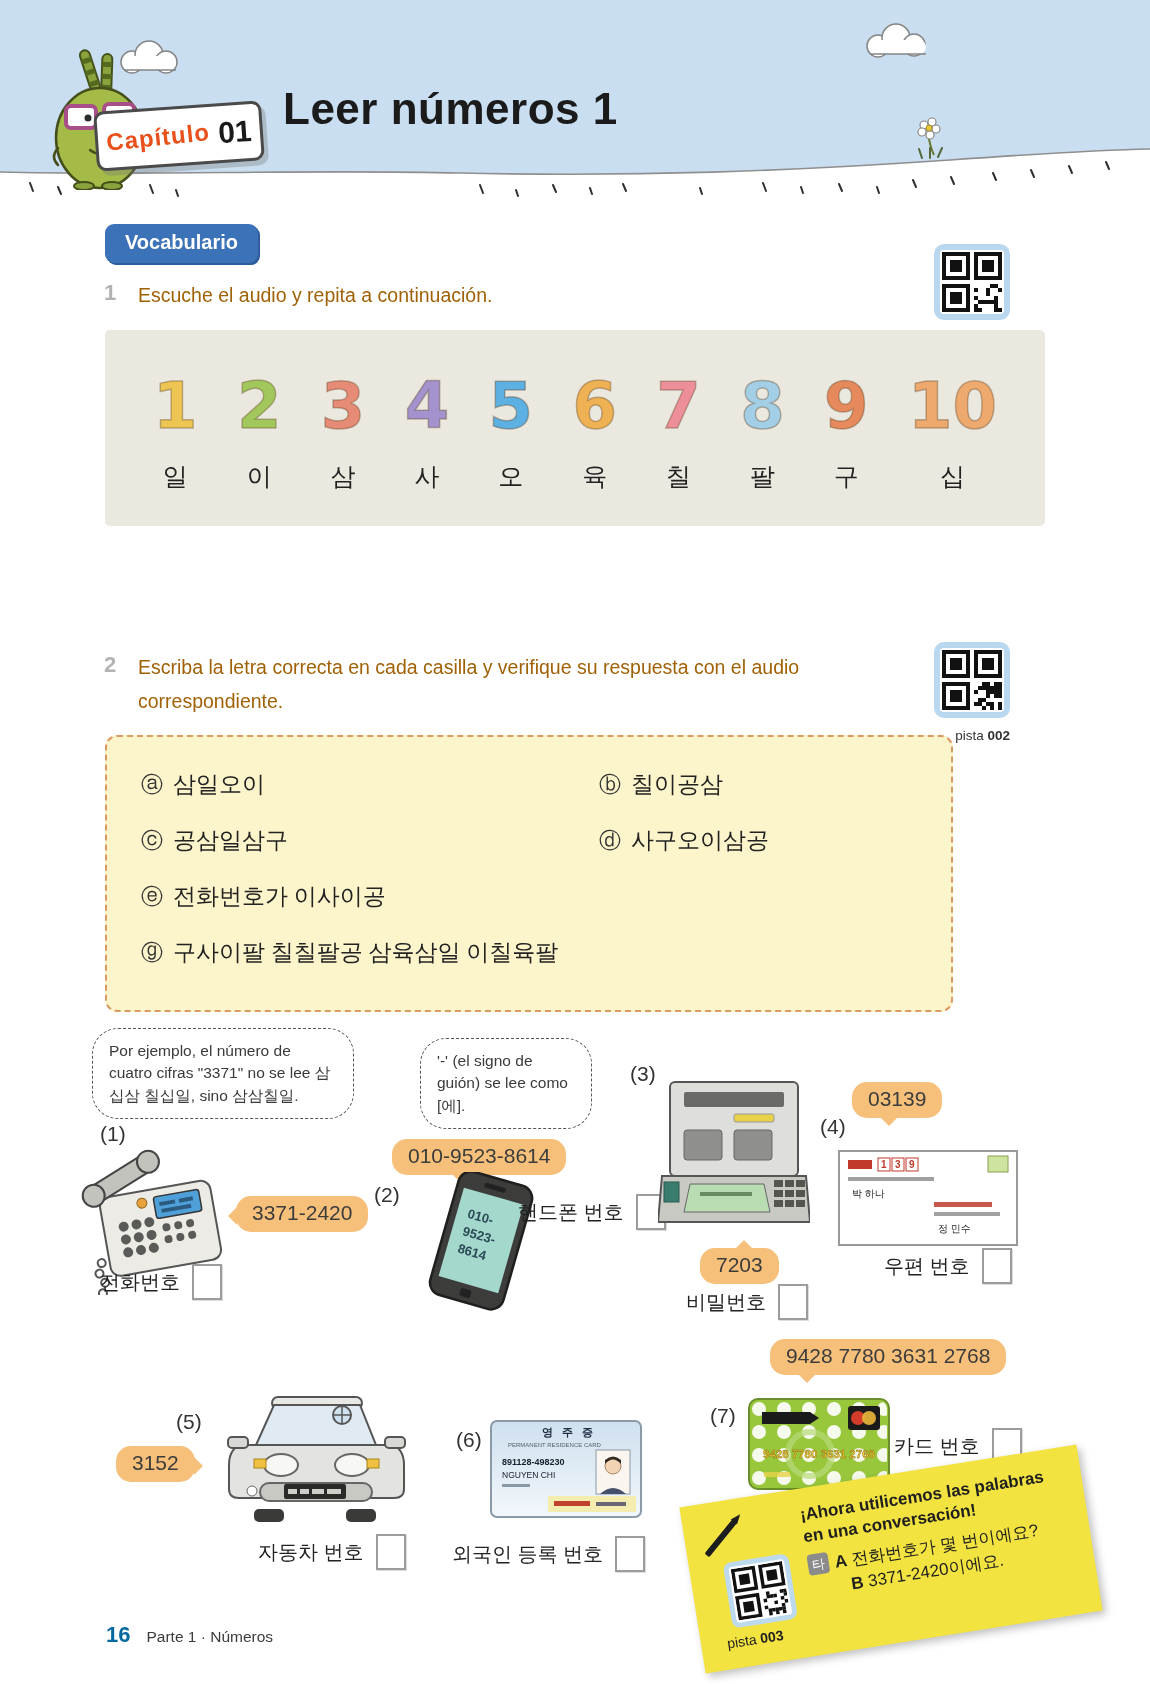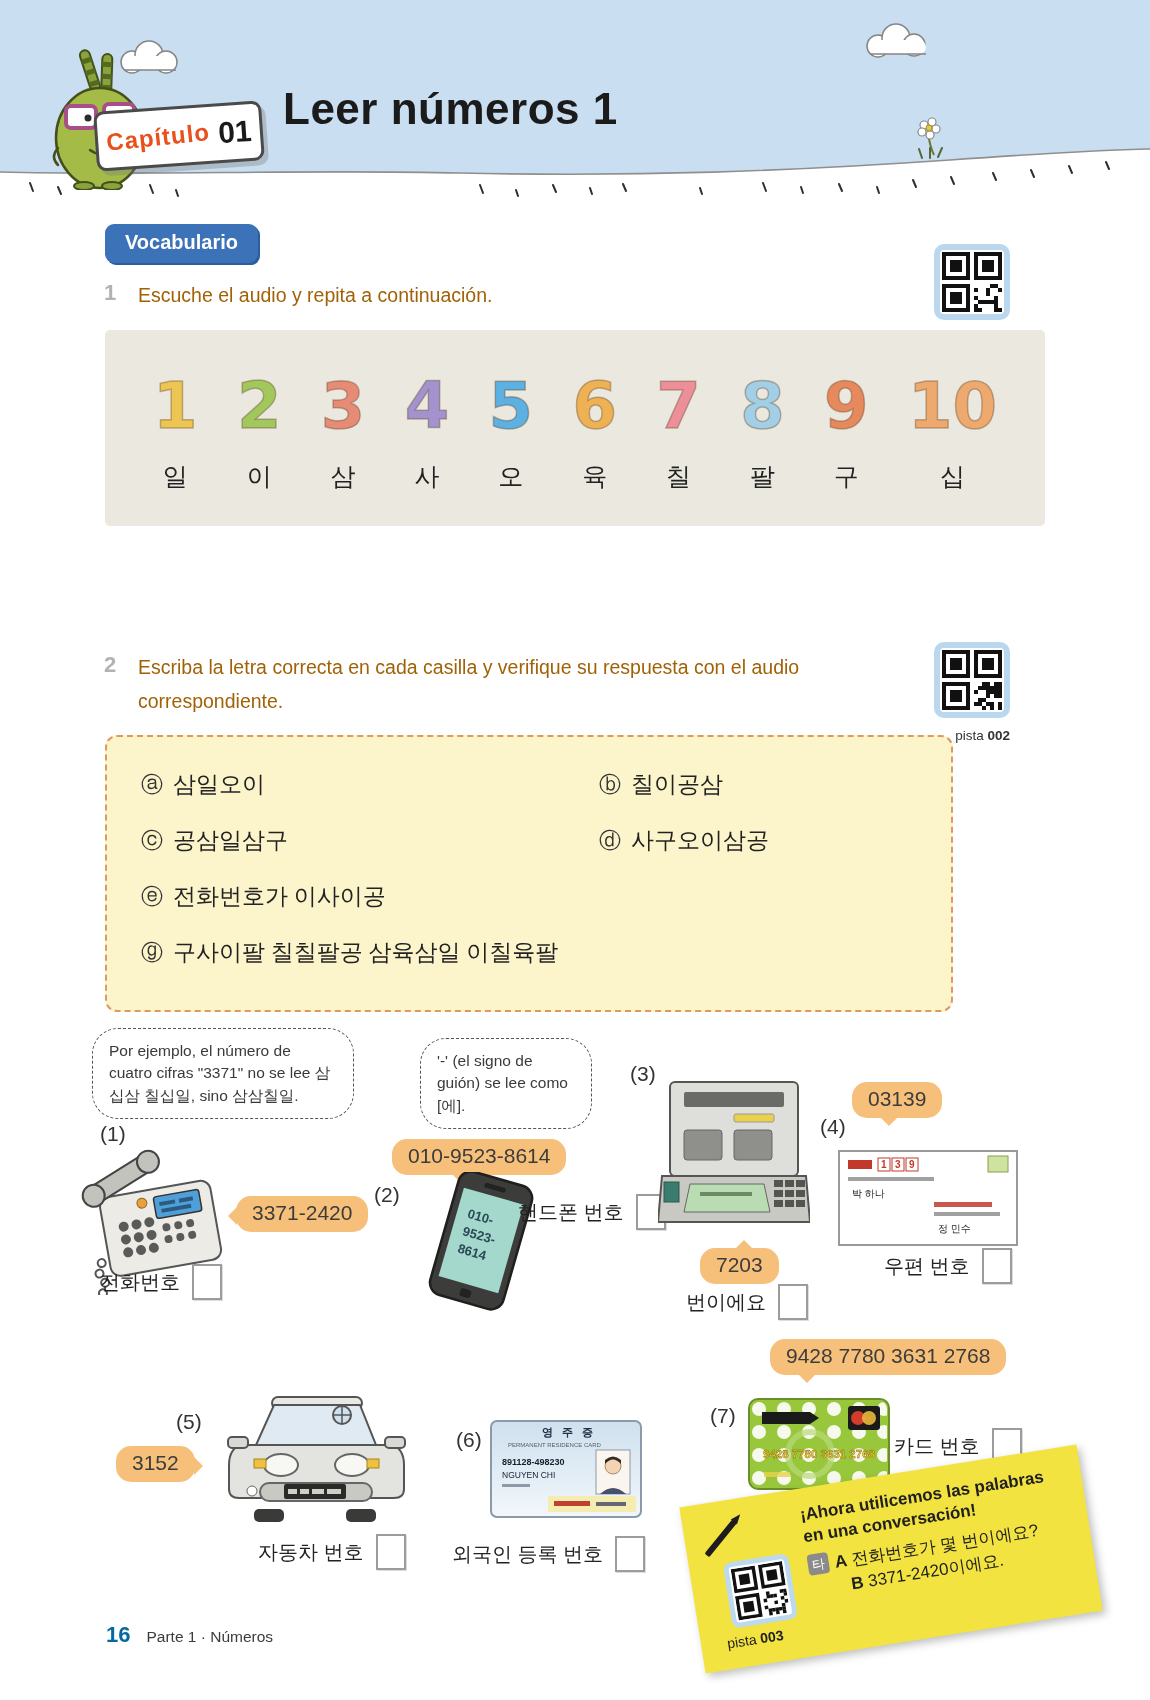--- a/index.html
+++ b/index.html
@@ -402,21 +402,21 @@
         <rect x="127" y="110" width="9" height="7"></rect>
         <rect x="138" y="110" width="9" height="7"></rect>
       <rect x="116" y="120" width="9" height="7"></rect>
         <rect x="127" y="120" width="9" height="7"></rect>
         <rect x="138" y="120" width="9" height="7"></rect>
     </g>
     <rect x="6" y="102" width="15" height="20" fill="#3a7d6e" stroke="#2a5a4e"></rect>
   </svg>
   <div class="ans t-up" style="left:700px;top:1248px">7203</div>
   <div class="lab" style="left:686px;top:1284px">
-    <span>번이에요</span>
+    <span>비밀번호</span>
     <span class="chk"></span>
   </div>
 
   <div class="marker" style="left:820px;top:1115px">(4)</div>
   <div class="ans t-down" style="left:852px;top:1082px">03139</div>
   <svg class="abs" style="left:838px;top:1150px" width="180" height="98" viewBox="0 0 180 98">
     <rect x="1" y="1" width="178" height="94" fill="#fff" stroke="#999" stroke-width="2"></rect>
     <rect x="10" y="10" width="24" height="9" fill="#c0392b"></rect>
     <g stroke="#c0392b" fill="#fff">
       <rect x="40" y="8" width="12" height="13"></rect>

